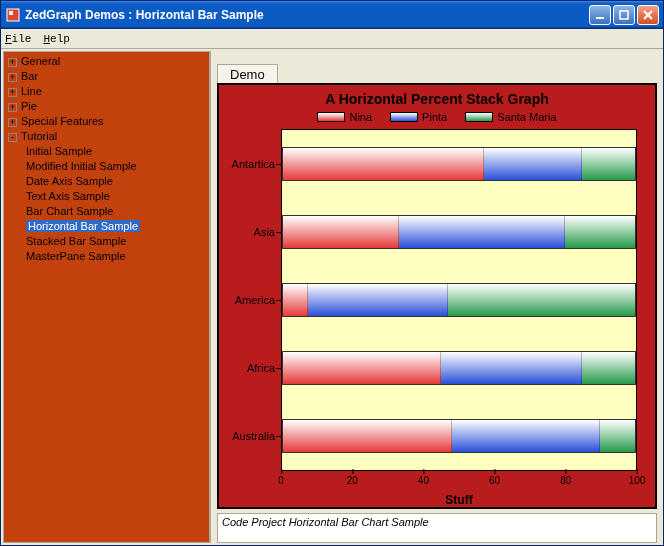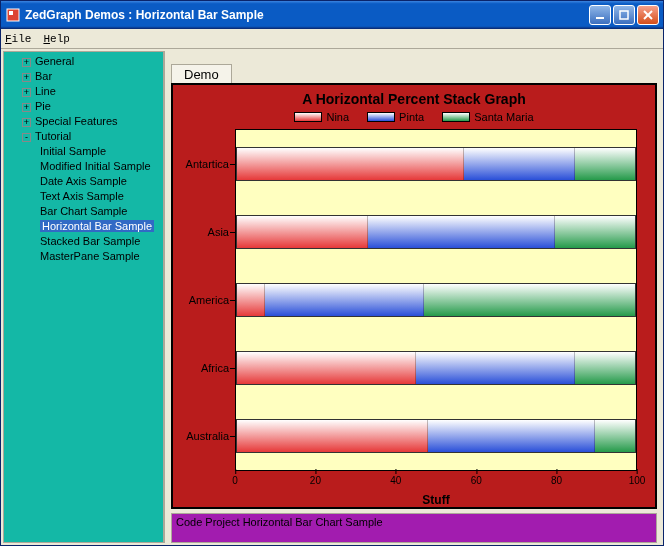--- a/index.html
+++ b/index.html
@@ -63,26 +63,26 @@
     margin-right: 12px;
     font-family: Liberation Mono, monospace;
   }
   .menubar span u { text-decoration: underline; }
   .client {
     flex: 1;
     display: flex;
     background: #ece9d8;
   }
   .tree {
-    width: 162px;
-    background: #14b8a6;
+    width: 208px;
+    background: #c2410c;
     border: 1px solid #aca899;
     border-right: 2px inset #aca899;
     margin: 2px;
-    padding: 2px 18px;
+    padding: 2px 4px;
     overflow: hidden;
     font-size: 11px;
     line-height: 15px;
   }
   .tree .node {
     white-space: nowrap;
   }
   .tree .boxbtn {
     display: inline-block;
     width: 9px; height: 9px;
@@ -210,25 +210,26 @@
   }
   .ytick {
     position: absolute;
     left: -6px;
     width: 5px;
     height: 1px;
     background: #000;
   }
   .statusbox {
     height: 30px;
-    background: #a21caf;
+    background: #ffffff;
     border: 1px solid #aca899;
     margin: 0 4px 0 4px;
     padding: 2px 4px;
     font-size: 11px;
+    font-style: italic;
   }
 </style>
 </head>
 <body>
 
 <div class="window">
   <div class="titlebar">
     <span class="icon">
       <svg width="14" height="14">
           <rect x="1" y="1" width="12" height="12" fill="#d43" stroke="#fff"></rect>

